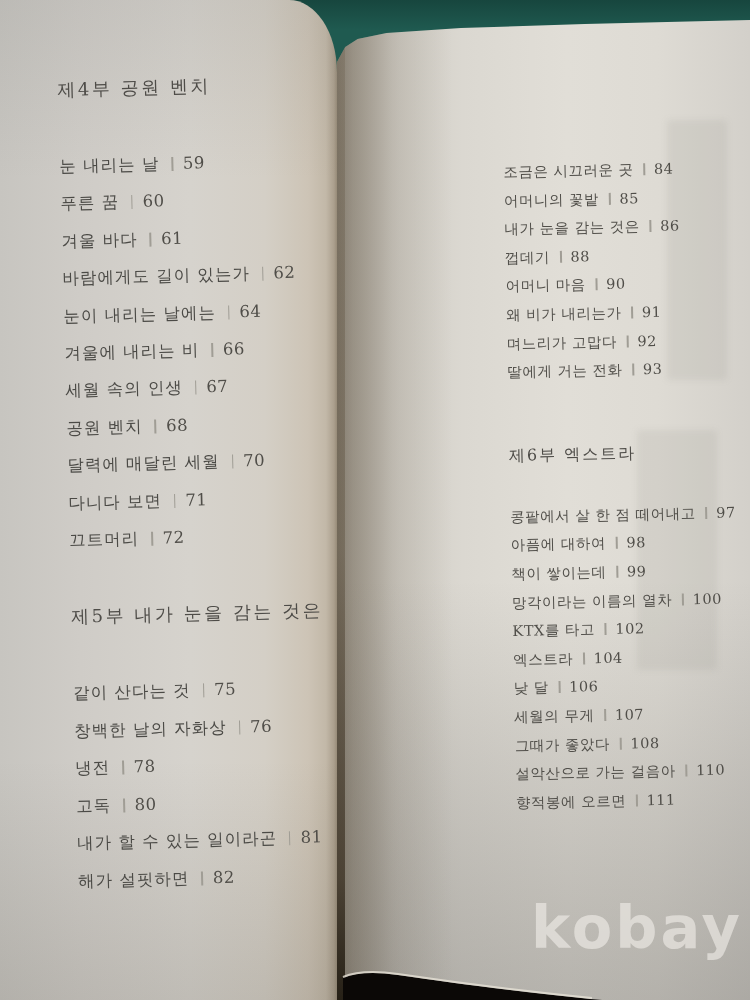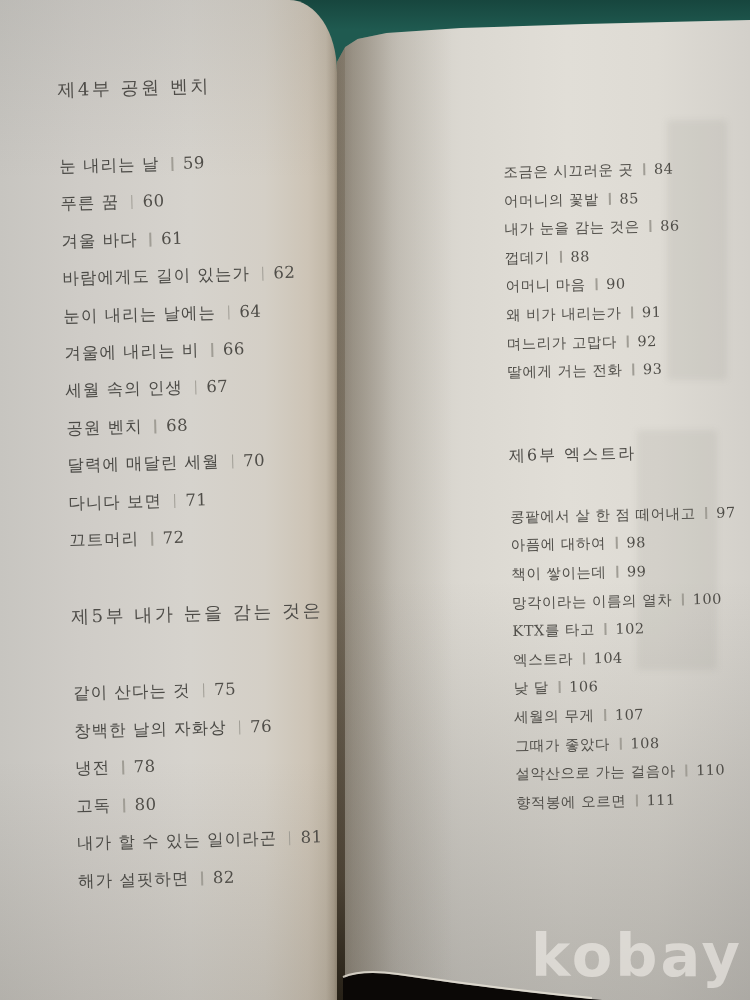--- a/index.html
+++ b/index.html
@@ -41,21 +41,21 @@
   .toc-left .toc-header:first-child{margin-top:0;}
   .toc-right .toc-header{font-size:16px;line-height:30px;letter-spacing:2px;margin:54px 0 32px;}
   .toc-row{font-size:16.5px;line-height:37.4px;letter-spacing:1px;}
   .toc-right .toc-row{font-size:14.5px;line-height:28.6px;letter-spacing:0.5px;}
   .sep{display:inline-block;width:1.5px;height:14px;background:#a09d95;margin:0 10px 0 12px;vertical-align:-2px;}
   .toc-right .sep{height:12px;margin:0 9px 0 10px;vertical-align:-1px;}
   .p{color:#504e49;letter-spacing:0.5px;}
   
   .shadow-svg{position:absolute;left:0;top:0;pointer-events:none;}
   .watermark{
-    position:absolute;left:531px;top:926px;
+    position:absolute;left:531px;top:898px;
     font-family:"DejaVu Sans","Liberation Sans",sans-serif;
     font-weight:700;font-size:59px;line-height:59px;letter-spacing:3px;
     color:rgba(240,238,233,0.62);
   }
   
   .bleed{position:absolute;background:rgba(120,118,112,0.10);filter:blur(3px);border-radius:3px;}
 </style>
 </head>
 <body>
 

